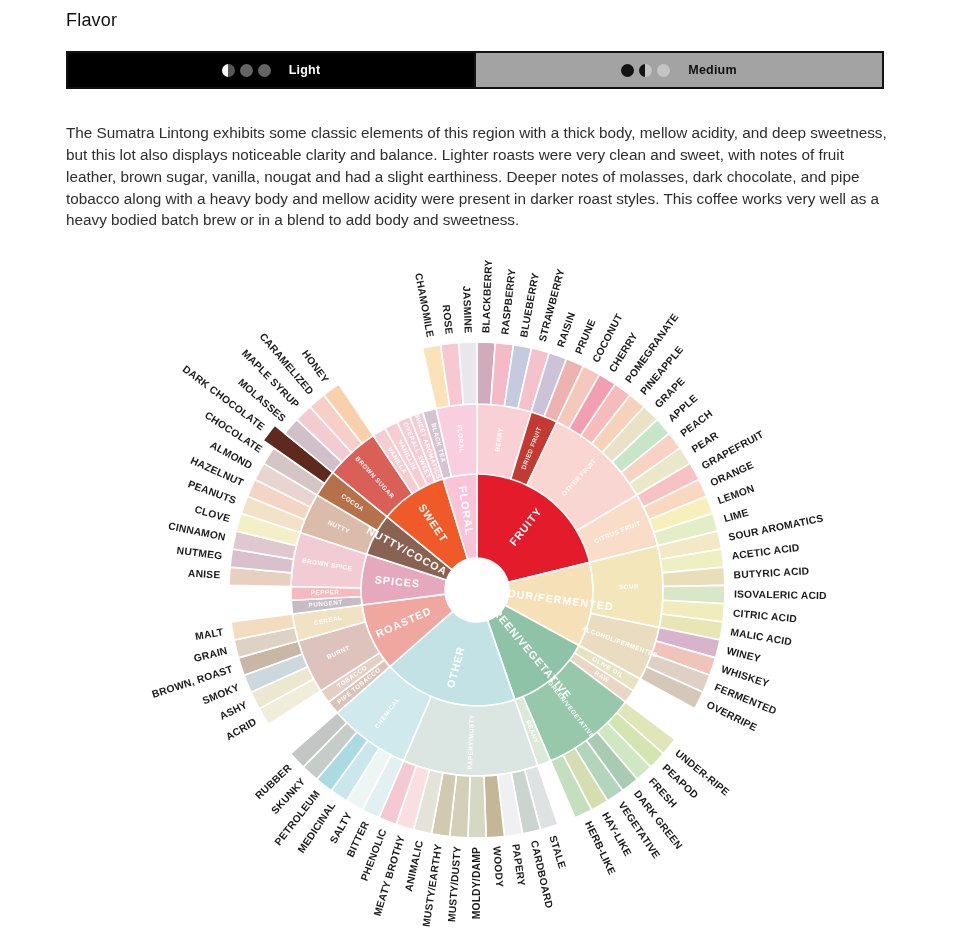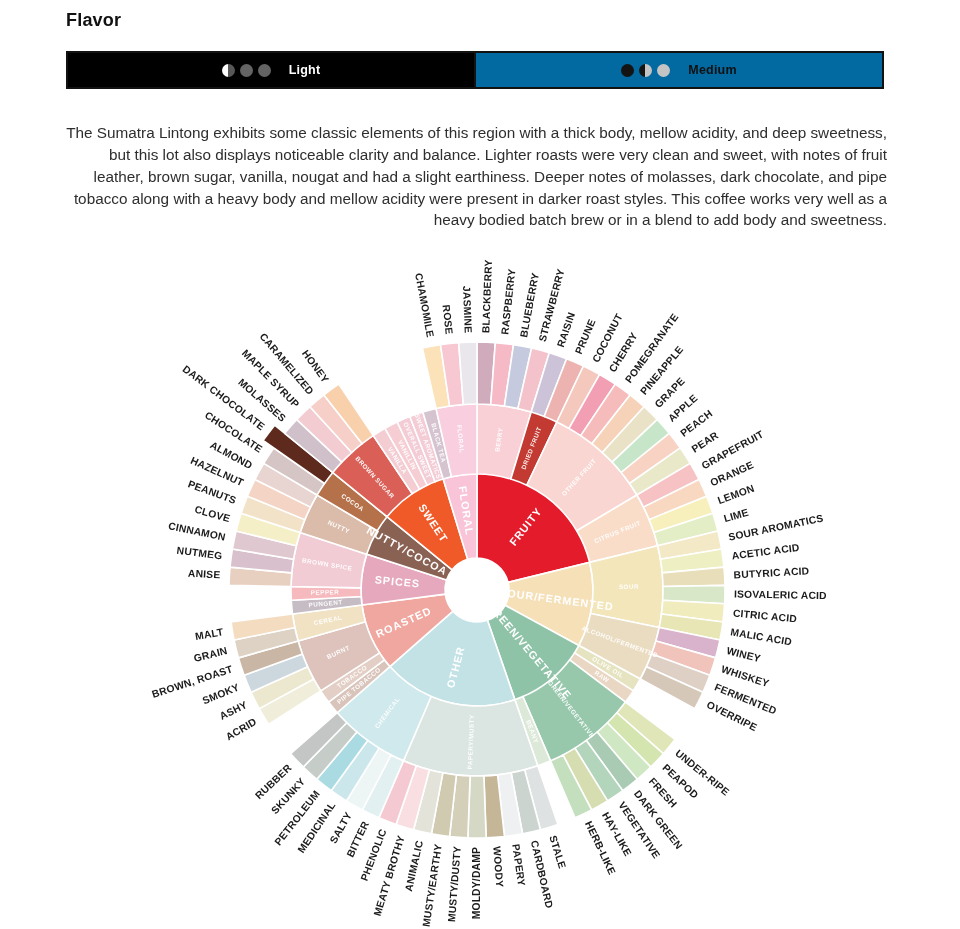--- a/index.html
+++ b/index.html
@@ -1,41 +1,41 @@
 <!DOCTYPE html>
 <html><head>
 <meta charset="utf-8">
 <style>
   html,body{margin:0;padding:0;}
   body{
     width:960px;height:929px;overflow:hidden;background:#fff;position:relative;
     font-family:"Liberation Sans",sans-serif;
   }
   .content{position:relative;z-index:2;padding:10px 0 0 66px;width:818px;}
-  .page-title{font-size:18px;font-weight:700;color:#111;margin:0 0 20px 0;letter-spacing:.2px;}
+  .page-title{font-size:18px;font-weight:400;color:#111;margin:0 0 20px 0;letter-spacing:.2px;}
   .tabbar{
     display:flex;width:818px;box-sizing:border-box;border:2px solid #121212;background:#fff;
   }
   .tab{
     flex:1;display:flex;align-items:center;justify-content:center;height:34px;
-    background:#0369a1;cursor:pointer;border-left:2px solid #121212;
+    background:#a3a3a3;cursor:pointer;border-left:2px solid #121212;
   }
   .tab:first-child{border-left:none;}
   .tab.selected{background:#000;}
   .dots{display:flex;align-items:center;margin-right:13px;}
   .dot{width:13px;height:13px;border-radius:50%;margin-right:5px;display:inline-block;}
   .tab .dot.full{background:#141414;}
   .tab .dot.half{background:linear-gradient(90deg,#141414 50%,#c4c4c4 50%);}
   .tab .dot.empty{background:#c4c4c4;}
   .tab.selected .dot.half{background:linear-gradient(90deg,#ffffff 50%,#575757 50%);}
   .tab.selected .dot.empty{background:#646464;}
   .tab-label{font-size:12.5px;font-weight:700;color:#111;letter-spacing:.2px;}
   .tab.selected .tab-label{color:#fff;}
   .description{
-    width:821px;font-size:15.3px;line-height:1.43;color:#2e2e2e;margin:33px 0 0 0;text-align:right;
+    width:821px;font-size:15.3px;line-height:1.43;color:#2e2e2e;margin:33px 0 0 0;
   }
   #wheel{position:absolute;left:0;top:0;z-index:1;}
   text{font-family:"Liberation Sans",sans-serif;}
   .seg{stroke:#fff;stroke-width:1.6;stroke-linejoin:round;}
   .lbl-leaf{font-size:10.3px;font-weight:700;fill:#1b1b1b;letter-spacing:.2px;}
   .lbl-l1{font-size:10.8px;font-weight:700;fill:#ffffff;letter-spacing:1px;}
   .lbl-l2{font-size:6.3px;font-weight:700;fill:#ffffff;letter-spacing:.5px;opacity:.95;}
 </style>
 </head>
 <body>

